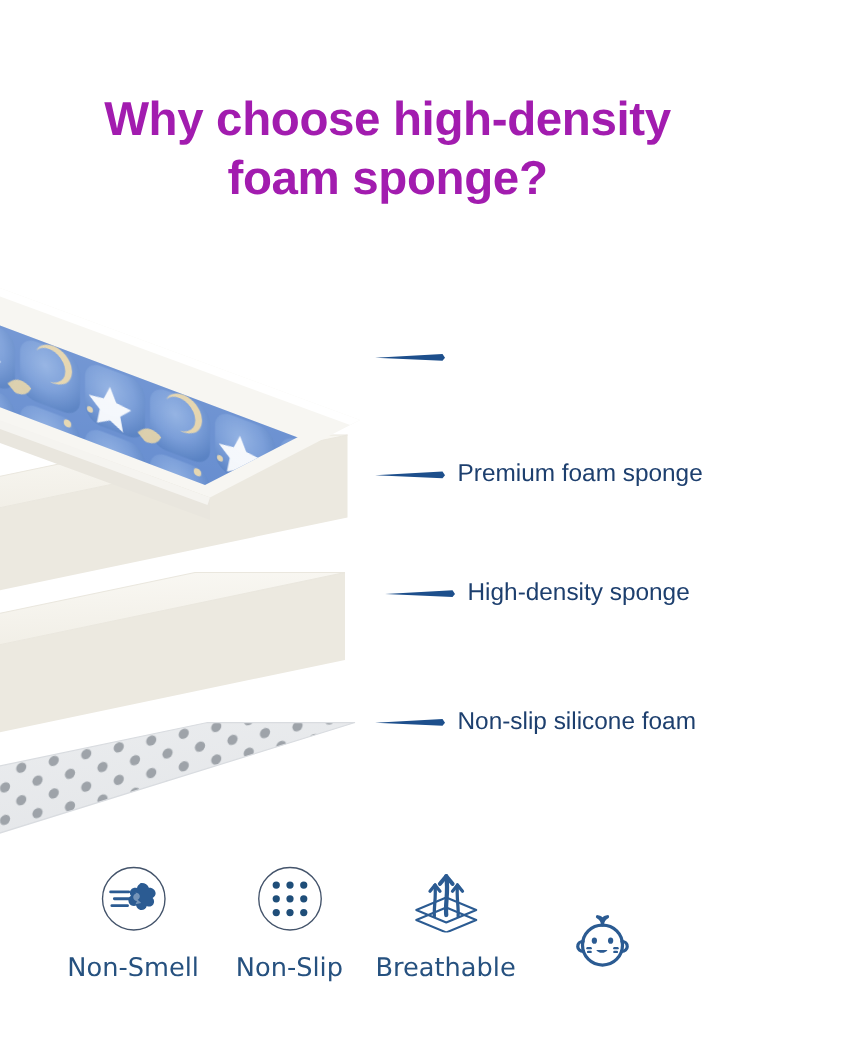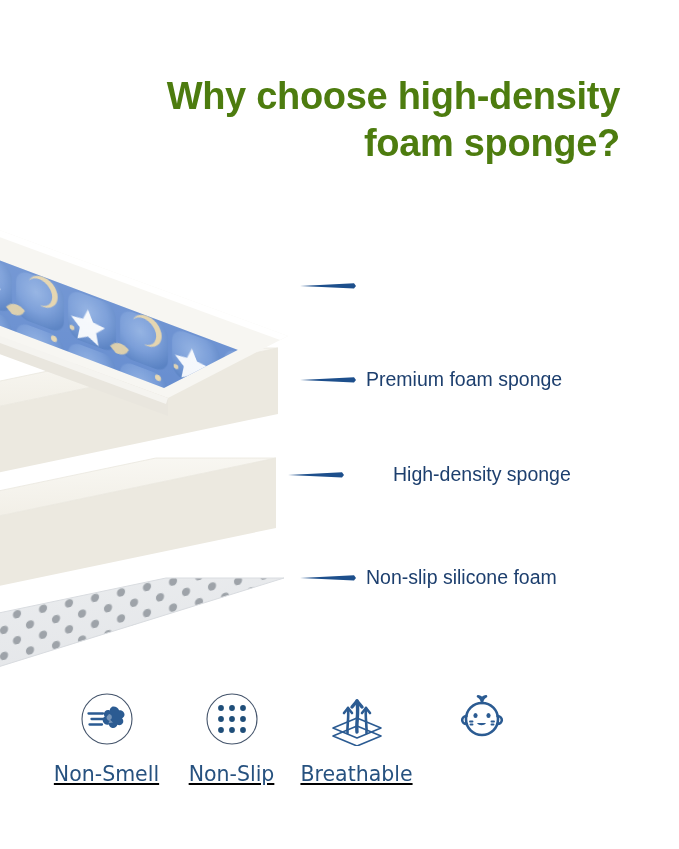--- a/index.html
+++ b/index.html
@@ -15,22 +15,22 @@
     font-family: "Liberation Sans", sans-serif;
     -webkit-font-smoothing: antialiased;
   }
 
   
   #title {
     position: absolute;
     left: 0;
     top: 48px;
     width: 620px;
-    text-align: right;
-    color: #4d7c0f;
+    text-align: center;
+    color: #a21caf;
     font-size: 38px;
     font-weight: bold;
     line-height: 1.22;
     letter-spacing: -0.3px;
     white-space: pre-line;
   }
 
   
   #illustration {
     position: absolute;
@@ -63,33 +63,32 @@
   .callout-label {
     color: #1d3f6e;
     font-size: 19.5px;
     font-weight: normal;
     white-space: nowrap;
     line-height: 1;
   }
 
   #callout-0 { left: 300px; top: 271px; }
   #callout-1 { left: 300px; top: 365px; }
-  #callout-2 { left: 288px; top: 460px; gap: 39px; }
+  #callout-2 { left: 308px; top: 460px; }
   #callout-3 { left: 300px; top: 563px; }
 
   
   #features {
     position: absolute;
     left: 0;
     top: 690px;
     width: 588px;
     display: flex;
     justify-content: center;
-    align-items: flex-start;
-    text-decoration: underline;
+    align-items: flex-end;
   }
   .feature {
     width: 125px;
     display: flex;
     flex-direction: column;
     align-items: center;
   }
   .feature-icon {
     width: 58px;
     height: 58px;

